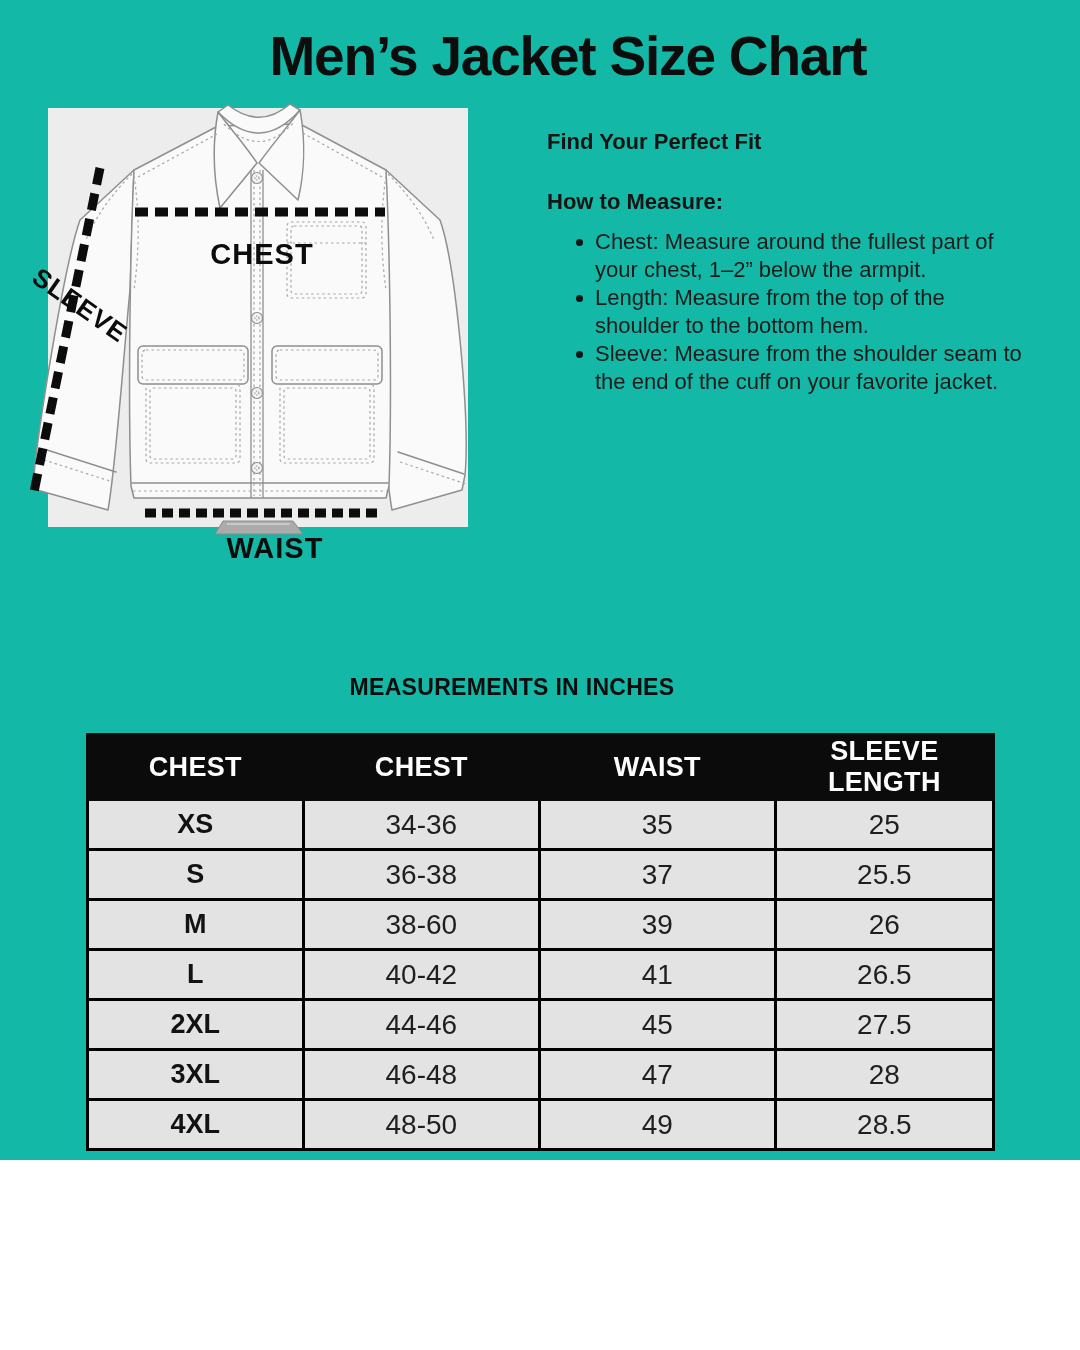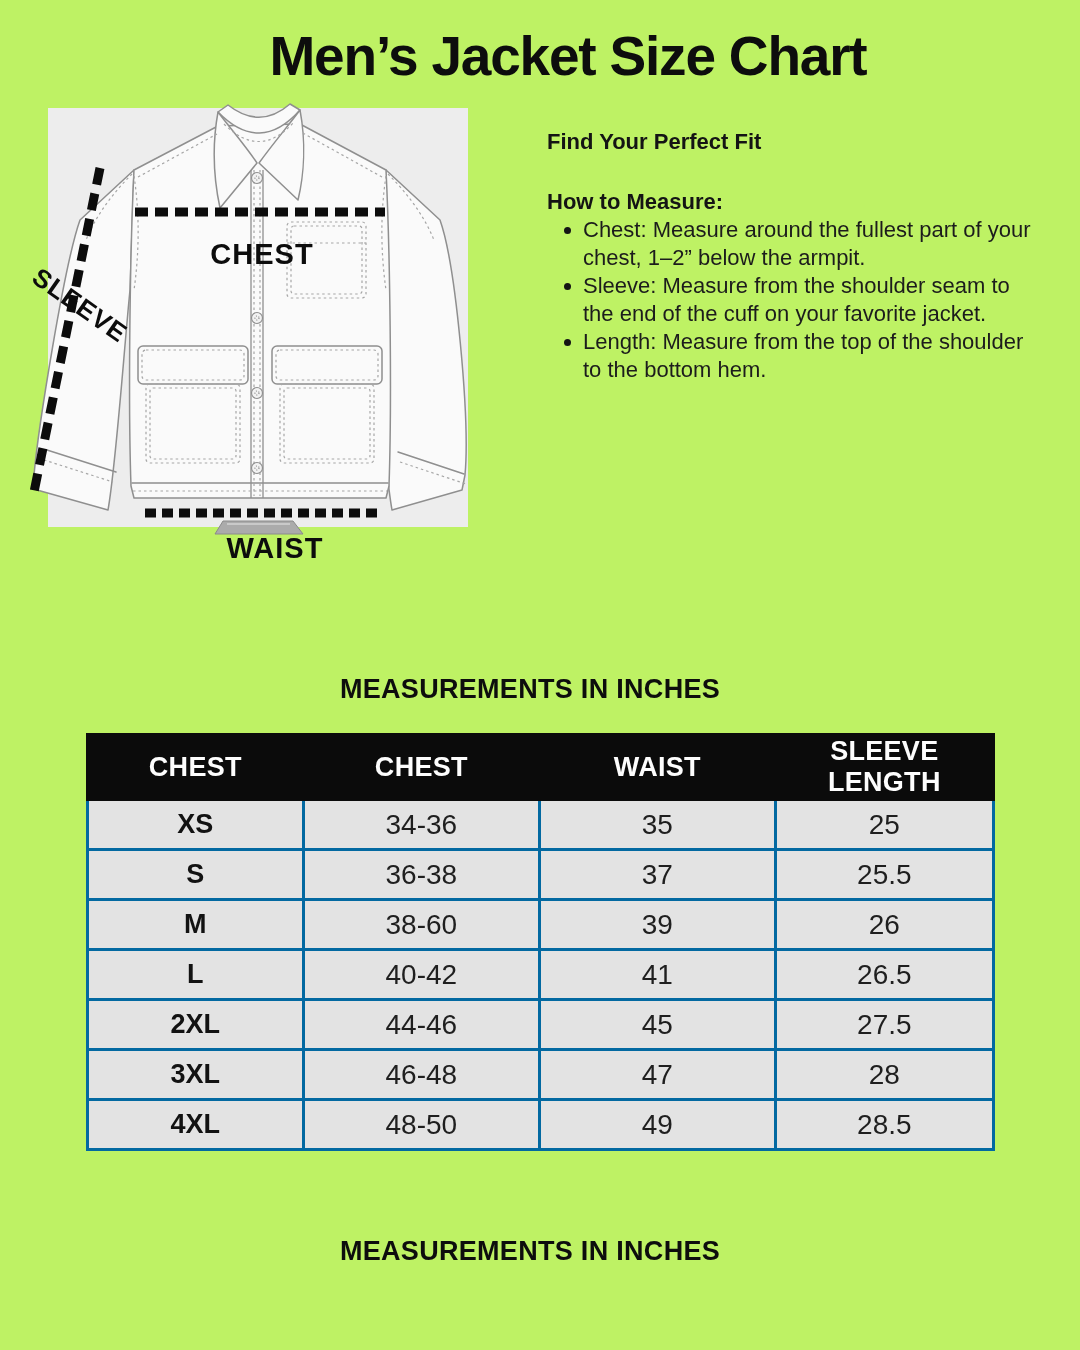--- a/index.html
+++ b/index.html
@@ -1,19 +1,19 @@
 <!DOCTYPE html>
 <html><head>
 <meta charset="utf-8">
 <style>
   html,body{margin:0;padding:0;}
   .page{
     position:relative;
-    width:1080px;height:1350px;
-    background:#bef264;
+    width:1080px;height:1160px;
+    background:#14b8a6;
     font-family:"Liberation Sans",sans-serif;
     color:#111;
     overflow:hidden;
   }
   .title{
     position:absolute;
     left:56px;right:0;top:24px;
     text-align:center;
     font-size:55px;
     font-weight:800;
@@ -32,40 +32,40 @@
     font-size:22px;
     line-height:28px;
     color:#1c1c1c;
   }
   .intro p{margin:0;}
   .bold-head{font-weight:700;color:#141414;}
   .fit-body{white-space:pre-wrap;}
   .measure-head{margin-top:32px !important;}
   .intro ul{
     list-style:none;
-    margin:0;padding:0;
+    margin:12px;padding:0;
   }
   .intro li{
     position:relative;
     padding-left:36px;
     margin:0;
   }
   .intro li::before{
     content:"";
     position:absolute;
     left:17px;top:11px;
     width:7px;height:7px;
     border-radius:50%;
     background:#141414;
   }
   .inches-heading{
     position:absolute;
-    left:18px;width:1024px;
+    left:0;width:1024px;
     text-align:center;
-    font-size:27px;
+    font-size:23px;
     font-weight:700;
     letter-spacing:0.3px;
     color:#0d0d0d;
   }
   .heading-top{top:674px;}
   .heading-bottom{top:1236px;}
   .size-table{
     position:absolute;
     left:86px;top:733px;
     width:909px;
@@ -77,21 +77,21 @@
     background:#0b0b0b;
     color:#fdfdfd;
     font-size:27px;
     font-weight:700;
     letter-spacing:0.3px;
     border:3px solid #0b0b0b;
     padding:0;
   }
   .size-table td{
     height:47px;
-    border:3px solid #0369a1;
+    border:3px solid #000000;
     background:#e3e3e3;
     text-align:center;
     vertical-align:middle;
     font-size:28px;
     color:#1f1f1f;
     padding:0;
   }
   .size-table td.size-col{
     font-weight:700;
     font-size:27px;
@@ -187,22 +187,22 @@
     <text class="svg-label" x="242" y="164" text-anchor="middle" font-size="29" letter-spacing="1">CHEST</text>
     <text class="svg-label" x="60" y="214" text-anchor="middle" font-size="26" letter-spacing="1" transform="rotate(35 60 205)">SLEEVE</text>
     <text class="svg-label" x="255" y="458" text-anchor="middle" font-size="29" letter-spacing="1">WAIST</text>
   </svg>
 
   <div class="intro">
     <p class="bold-head">Find Your Perfect Fit</p>
     <p class="bold-head measure-head">How to Measure:</p>
     <ul>
       <li>Chest: Measure around the fullest part of your chest, 1–2” below the armpit.</li>
+      <li>Length: Measure from the top of the shoulder to the bottom hem.</li>
       <li>Sleeve: Measure from the shoulder seam to the end of the cuff on your favorite jacket.</li>
-      <li>Length: Measure from the top of the shoulder to the bottom hem.</li>
     </ul>
   </div>
 
   <div class="inches-heading heading-top">MEASUREMENTS IN INCHES</div>
 
   <table class="size-table">
     <colgroup>
       <col style="width:23.8%">
         <col style="width:26.1%">
         <col style="width:26%">

